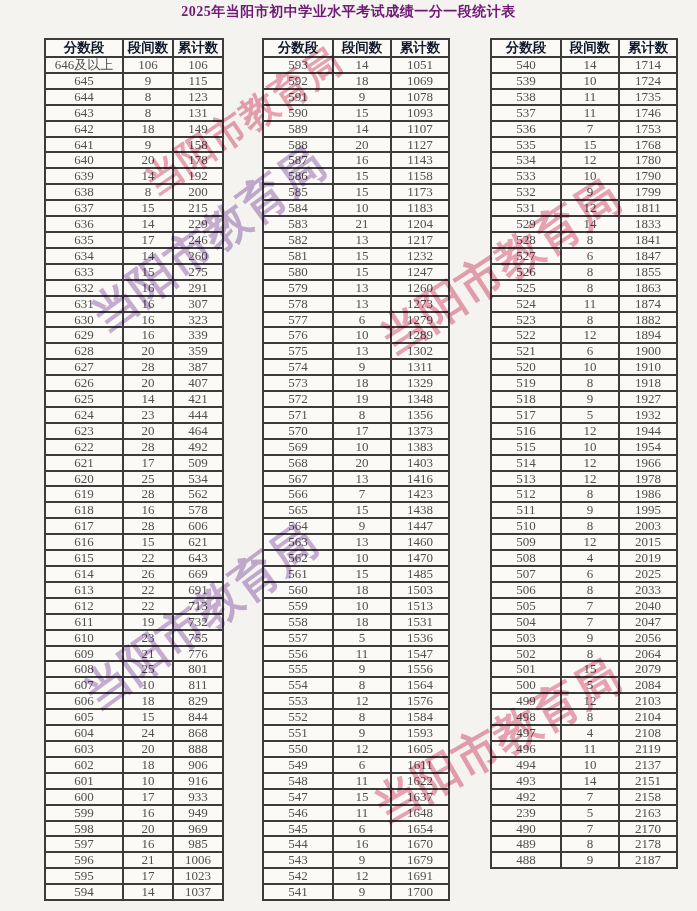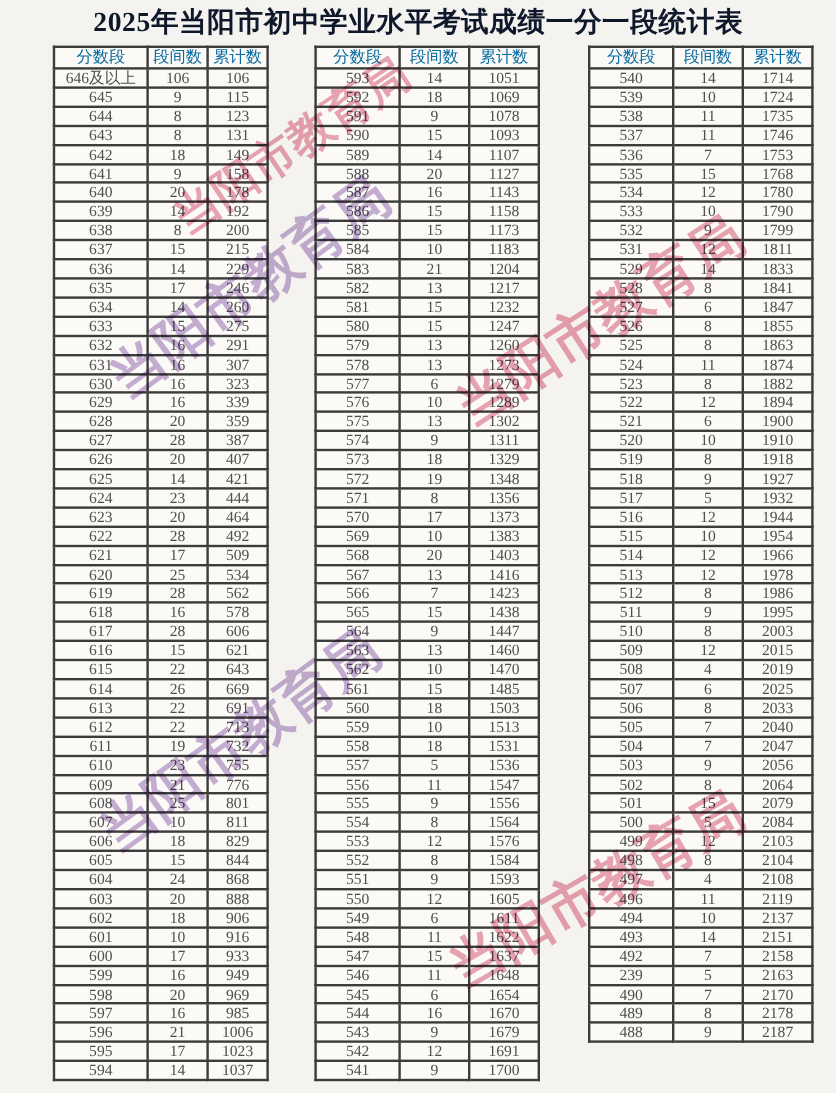--- a/index.html
+++ b/index.html
@@ -3,36 +3,36 @@
 <meta charset="utf-8">
 <style>
   html,body{margin:0;padding:0;}
   body{
     width:697px;height:911px;position:relative;overflow:hidden;
     background:#f4f3ef;
     font-family:"Liberation Serif","DejaVu Serif",serif;
   }
   .title{
     position:absolute;top:3px;left:0;width:100%;margin:0;
-    text-align:center;font-size:23px;font-weight:700;color:#0f172a;
+    text-align:center;font-size:14px;font-weight:700;color:#701a75;
     letter-spacing:.5px;
   }
   table.score-table{
     position:absolute;top:38px;border-collapse:collapse;table-layout:fixed;
     background:#fbfaf7;
   }
   .t1{left:44px;width:178px;}
   .t2{left:262px;width:186px;}
   .t3{left:490px;width:186px;}
   .score-table th,.score-table td{
     border:2px solid #3c3c3c;text-align:center;padding:0;
     white-space:nowrap;overflow:hidden;
   }
   .score-table th{
-    height:16px;line-height:16px;font-size:13.5px;font-weight:400;color:#0369a1;
+    height:16px;line-height:16px;font-size:13.5px;font-weight:700;color:#0f172a;
   }
   .score-table td{
     height:13.9px;line-height:13.9px;font-size:13px;color:#4f4f4f;
   }
   .t1 col.c-range{width:78px;} .t1 col.c-num{width:50px;}
   .t2 col.c-range,.t3 col.c-range{width:70px;}
   .t2 col.c-num,.t3 col.c-num{width:58px;}
   .watermark{
     position:absolute;margin:0;white-space:nowrap;pointer-events:none;
     font-weight:700;mix-blend-mode:multiply;z-index:5;

